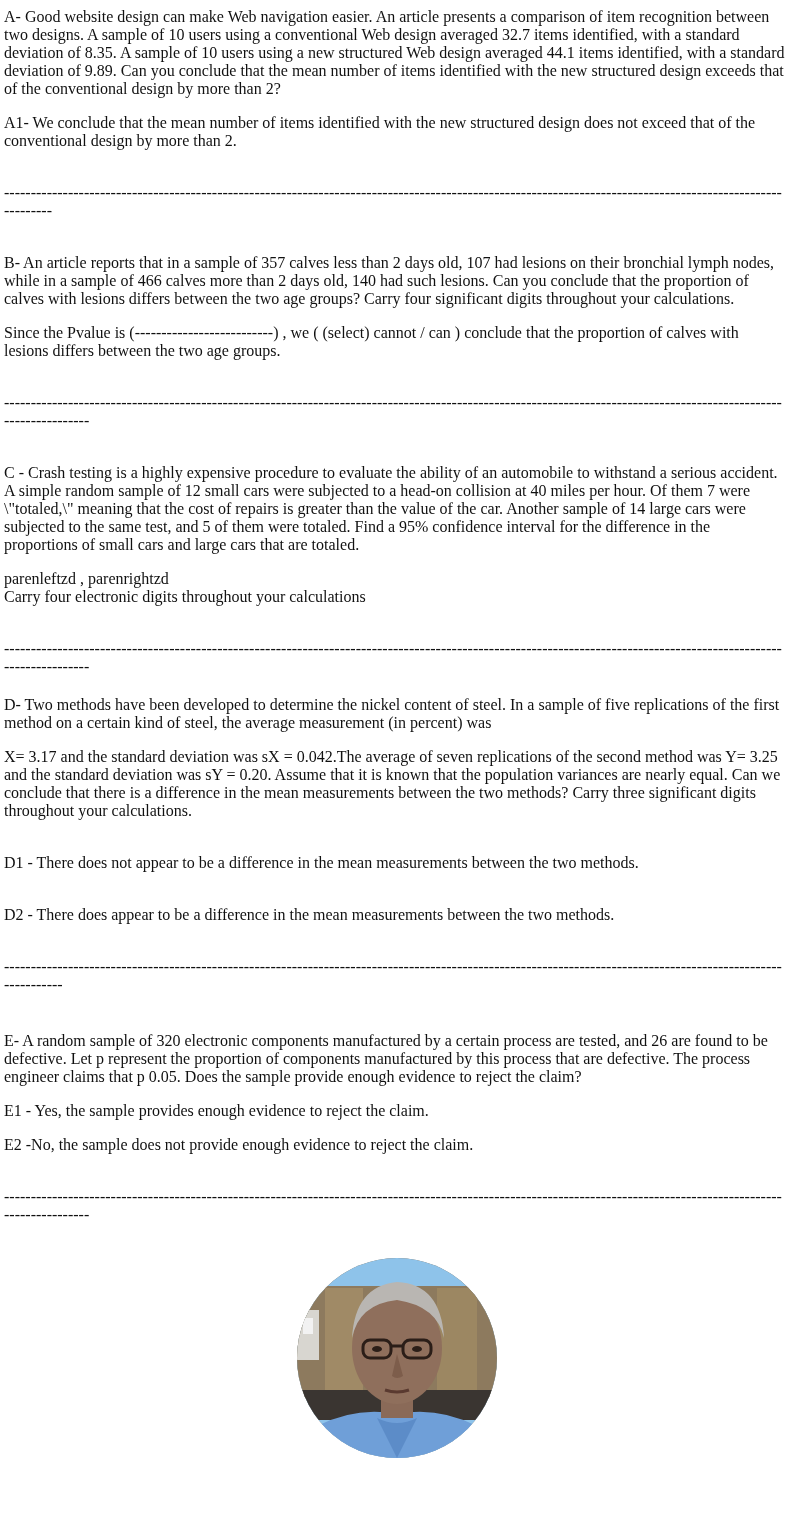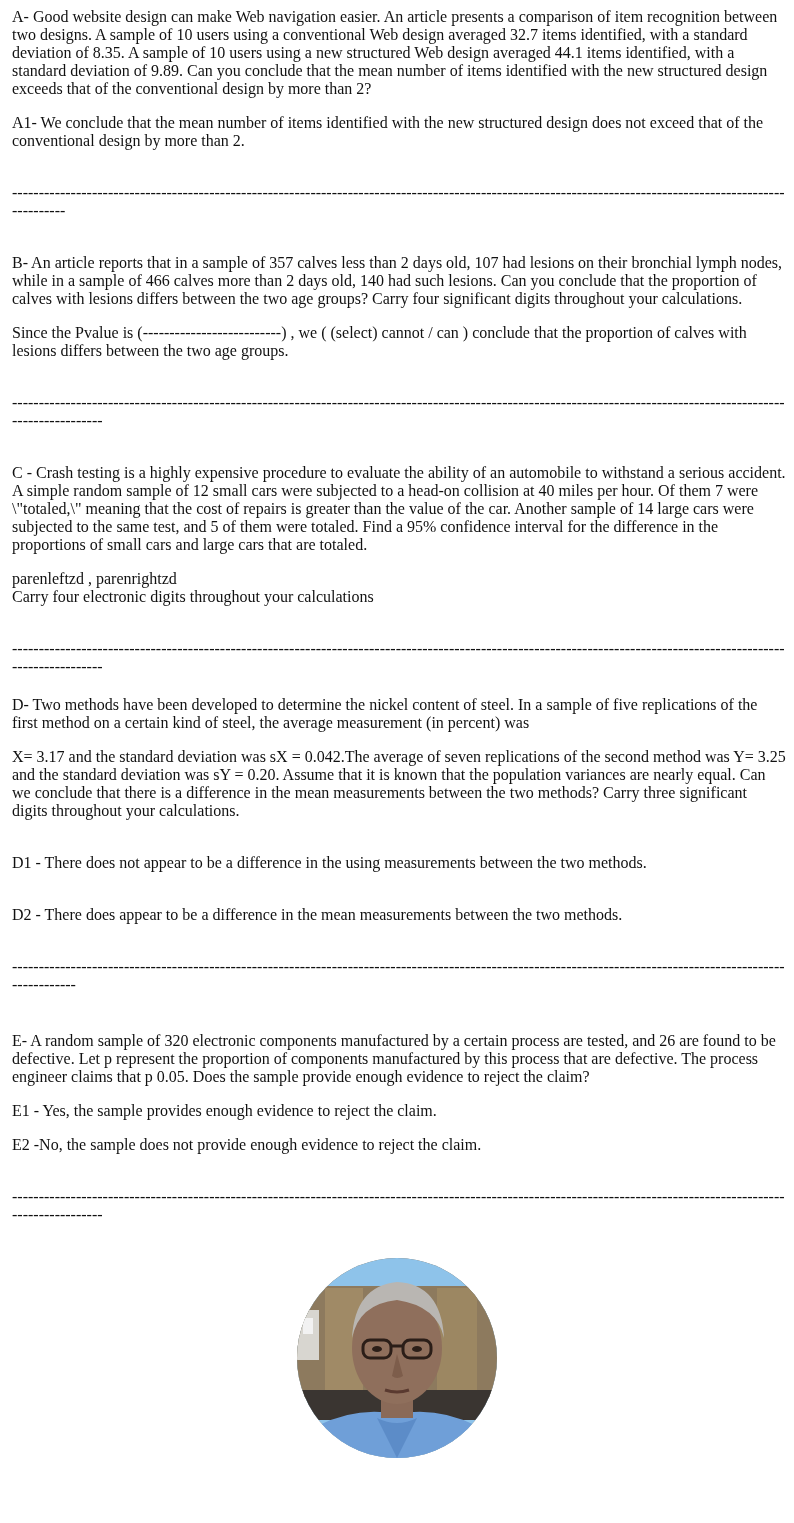--- a/index.html
+++ b/index.html
@@ -3,21 +3,21 @@
 <meta charset="utf-8">
 <style>
   html, body { margin: 0; padding: 0; background: #ffffff; }
   body {
     width: 794px;
     font-family: "Liberation Serif", serif;
     font-size: 16px;
     line-height: 18px;
     color: #111111;
   }
-  .content { padding: 8px 8px 0 12px; }
+  .content { padding: 8px 8px 0 4px; }
   p { margin: 0 0 16px 0; word-wrap: break-word; overflow-wrap: anywhere; }
   .dashes { word-break: break-all; overflow-wrap: anywhere; margin-bottom: 16px; }
   .spacer-top { margin-top: 34px; }
   .avatar-wrap { display: flex; justify-content: center; margin-top: 34px; }
   .avatar {
     width: 200px; height: 200px; border-radius: 50%;
     overflow: hidden; position: relative;
     background: #7b6a55;
   }
   .avatar svg { display: block; }
@@ -44,21 +44,21 @@
     <p>
       <span>parenleftzd , parenrightzd</span><br>
       <span>Carry four electronic digits throughout your calculations</span>
     </p>
     <div class="dashes spacer-top">------------------------------------------------------------------------------------------------------------------------------------------------------------------</div>
   </section>
 
   <section>
     <p style="margin-top:20px">D- Two methods have been developed to determine the nickel content of steel. In a sample of five replications of the first method on a certain kind of steel, the average measurement (in percent) was</p>
     <p>X= 3.17 and the standard deviation was sX = 0.042.The average of seven replications of the second method was Y= 3.25 and the standard deviation was sY = 0.20. Assume that it is known that the population variances are nearly equal. Can we conclude that there is a difference in the mean measurements between the two methods? Carry three significant digits throughout your calculations.</p>
-    <p style="margin-top:34px">D1 - There does not appear to be a difference in the using measurements between the two methods.</p>
+    <p style="margin-top:34px">D1 - There does not appear to be a difference in the mean measurements between the two methods.</p>
     <p style="margin-top:34px">D2 - There does appear to be a difference in the mean measurements between the two methods.</p>
     <div class="dashes spacer-top">-------------------------------------------------------------------------------------------------------------------------------------------------------------</div>
   </section>
 
   <section>
     <p style="margin-top:38px">E- A random sample of 320 electronic components manufactured by a certain process are tested, and 26 are found to be defective. Let p represent the proportion of components manufactured by this process that are defective. The process engineer claims that p 0.05. Does the sample provide enough evidence to reject the claim?</p>
     <p>E1 - Yes, the sample provides enough evidence to reject the claim.</p>
     <p>E2 -No, the sample does not provide enough evidence to reject the claim.</p>
     <div class="dashes spacer-top">------------------------------------------------------------------------------------------------------------------------------------------------------------------</div>
   </section>

